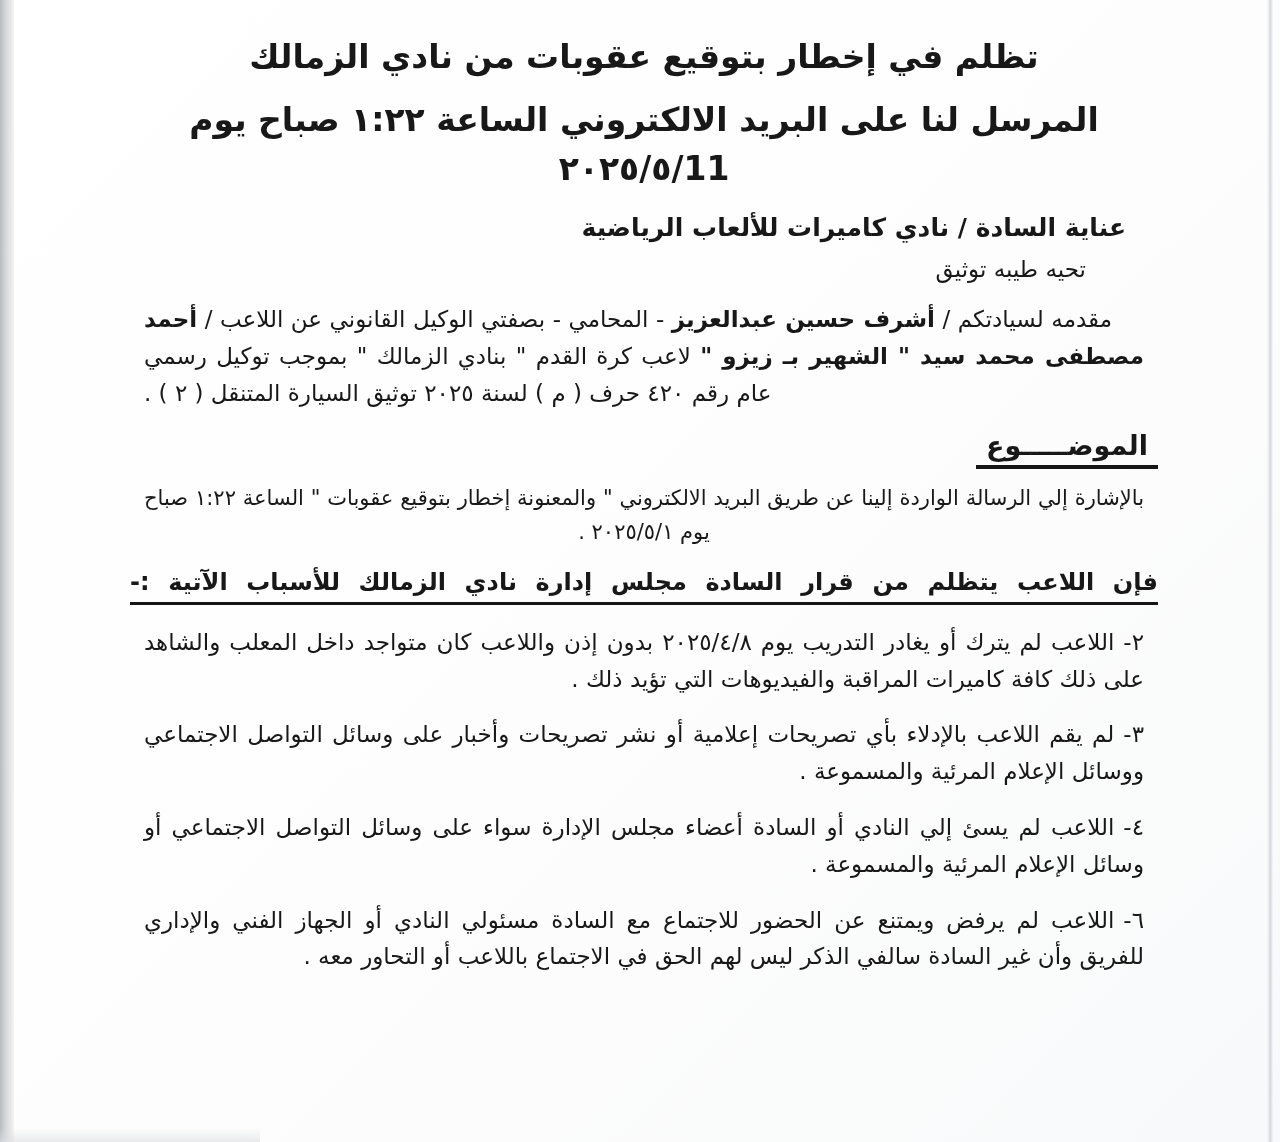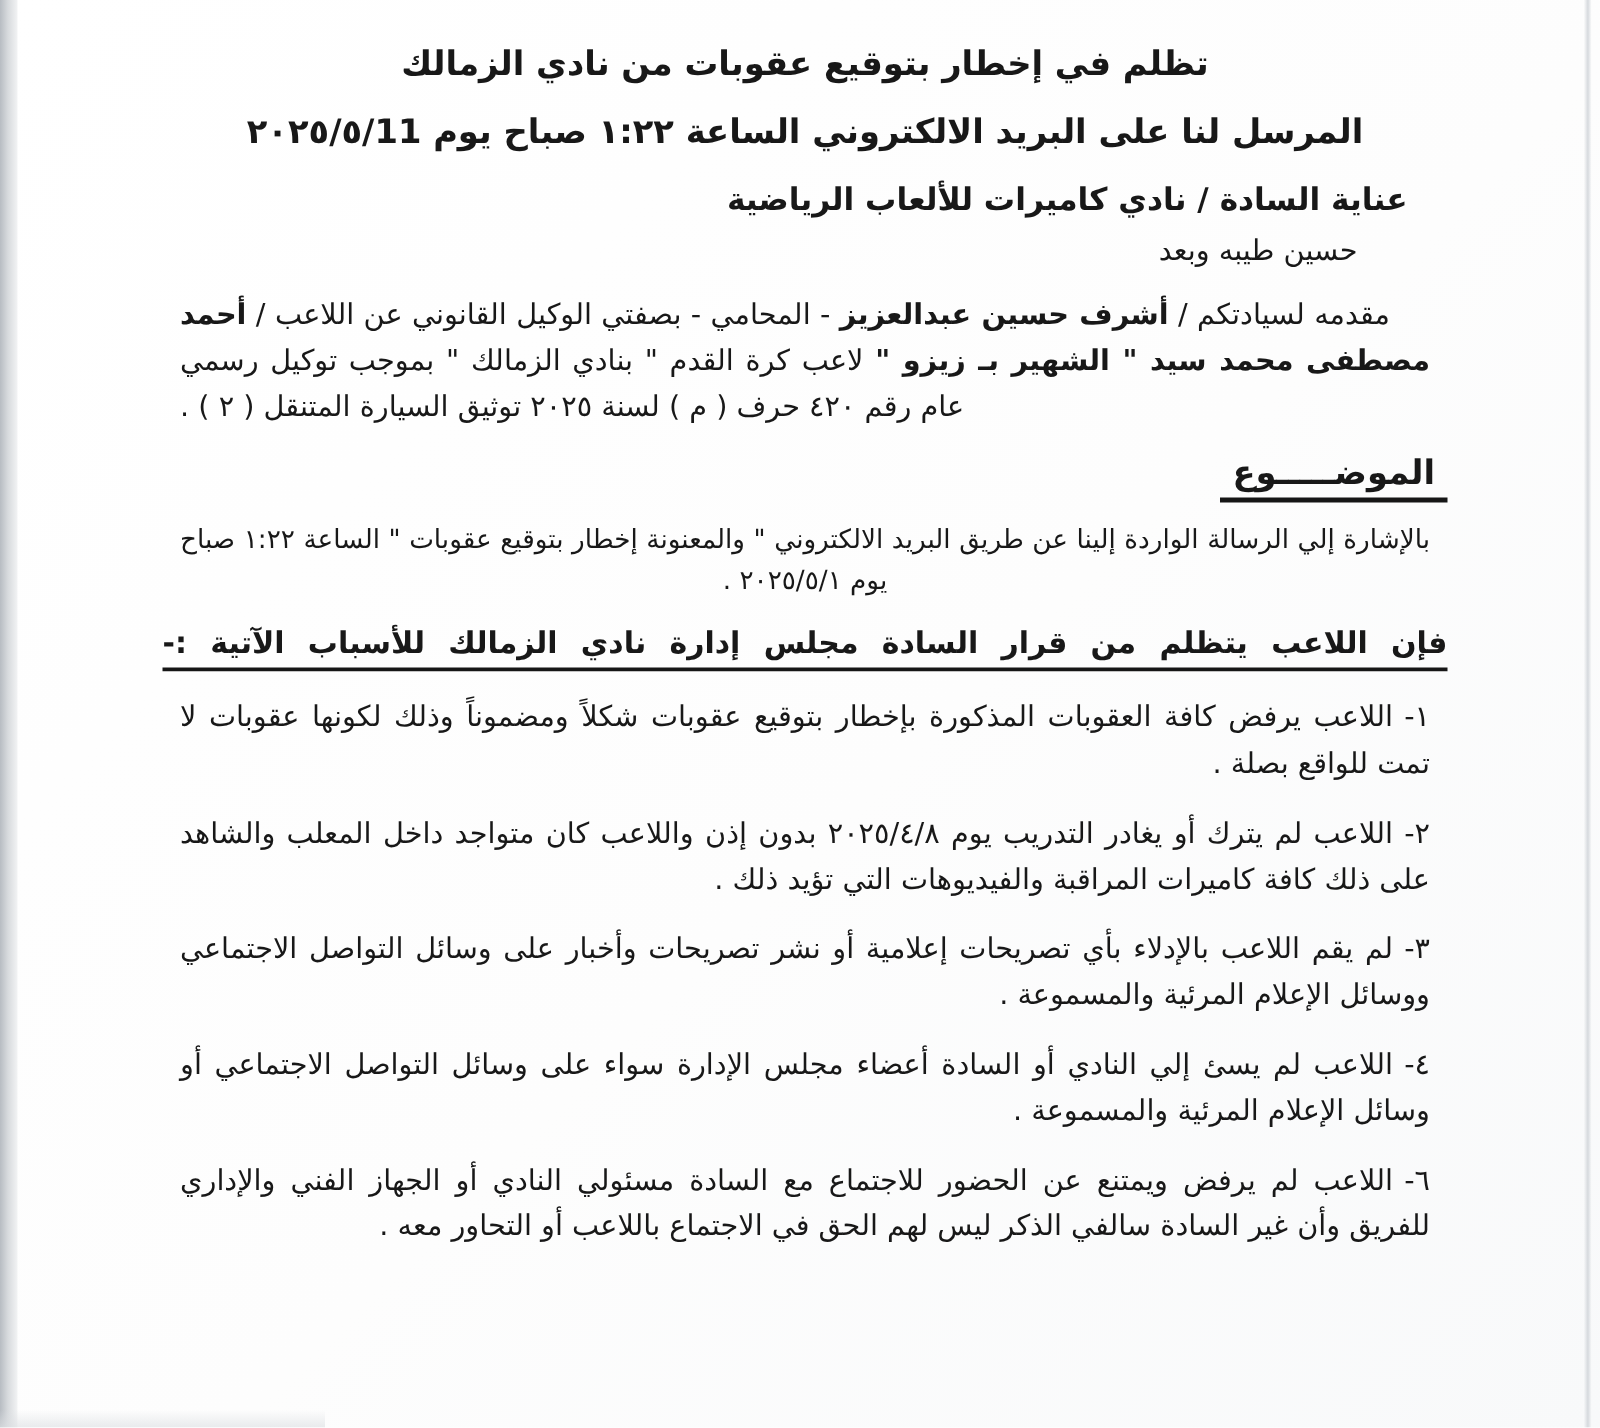--- a/index.html
+++ b/index.html
@@ -28,21 +28,21 @@
   }
   .edge-bottom {
     position:absolute; left:0; bottom:0; width:260px; height:14px;
     background:linear-gradient(0deg,#dde0e3,rgba(255,255,255,0));
     opacity:.65;
   }
   .content {
     position:absolute; top:32px; right:122px; width:1028px;
   }
   .title {
-    text-align:center; font-weight:bold; font-size:27px; line-height:1.5;
+    text-align:center; font-weight:bold; font-size:33px; line-height:1.5;
   }
   .title2 { margin-top:13px; }
   .addressee {
     margin-top:16px; margin-left:0; margin-right:32px;
     font-weight:bold; font-size:25px; text-align:right; line-height:1.45;
   }
   .greeting {
     margin-top:7px; margin-right:72px;
     font-size:23px; text-align:right; line-height:1.45;
   }
@@ -79,33 +79,32 @@
   <div class="edge-left"></div>
   <div class="edge-right"></div>
   <div class="edge-bottom"></div>
 
   <div class="content">
 
     <div class="title">تظلم في إخطار بتوقيع عقوبات من نادي الزمالك</div>
     <div class="title title2">المرسل لنا على البريد الالكتروني الساعة ١:٢٢ صباح يوم ٢٠٢٥/٥/11</div>
 
     <div class="addressee">عناية السادة / نادي كاميرات للألعاب الرياضية</div>
-    <div class="greeting">حسين طيبه وبعد</div>
+    <div class="greeting">تحيه طيبه توثيق</div>
 
     <p class="intro"><span>مقدمه لسيادتكم / </span><span class="b">أشرف حسين عبدالعزيز</span><span> - المحامي - بصفتي الوكيل القانوني عن اللاعب / </span><span class="b">أحمد مصطفى محمد سيد " الشهير بـ زيزو "</span><span> لاعب كرة القدم " بنادي الزمالك " بموجب توكيل رسمي عام رقم ٤٢٠ حرف ( م ) لسنة ٢٠٢٥ توثيق السيارة المتنقل ( ٢ ) .</span></p>
 
     <div class="subject-wrap">
       <span class="subject-heading">الموضـــــوع</span>
     </div>
 
     <p class="reference">بالإشارة إلي الرسالة الواردة إلينا عن طريق البريد الالكتروني " والمعنونة إخطار بتوقيع عقوبات " الساعة ١:٢٢ صباح يوم ٢٠٢٥/٥/١ .</p>
 
     <div class="grounds-heading">فإن اللاعب يتظلم من قرار السادة مجلس إدارة نادي الزمالك للأسباب الآتية :-</div>
 
-    <p class="ground"><span class="num">١-</span><span>اللاعب يرفض كافة العقوبات المذكورة بإخطار بتوقيع عقوبات شكلاً ومضموناً وذلك لكونها عقوبات لا تمت للواقع بصلة .</span></p>
 
     <p class="ground"><span class="num">٢-</span><span>اللاعب لم يترك أو يغادر التدريب يوم ٢٠٢٥/٤/٨ بدون إذن واللاعب كان متواجد داخل المعلب والشاهد على ذلك كافة كاميرات المراقبة والفيديوهات التي تؤيد ذلك .</span></p>
 
     <p class="ground"><span class="num">٣-</span><span>لم يقم اللاعب بالإدلاء بأي تصريحات إعلامية أو نشر تصريحات وأخبار على وسائل التواصل الاجتماعي ووسائل الإعلام المرئية والمسموعة .</span></p>
 
     <p class="ground"><span class="num">٤-</span><span>اللاعب لم يسئ إلي النادي أو السادة أعضاء مجلس الإدارة سواء على وسائل التواصل الاجتماعي أو وسائل الإعلام المرئية والمسموعة .</span></p>
 
 
     <p class="ground"><span class="num">٦-</span><span>اللاعب لم يرفض ويمتنع عن الحضور للاجتماع مع السادة مسئولي النادي أو الجهاز الفني والإداري للفريق وأن غير السادة سالفي الذكر ليس لهم الحق في الاجتماع باللاعب أو التحاور معه .</span></p>
 

